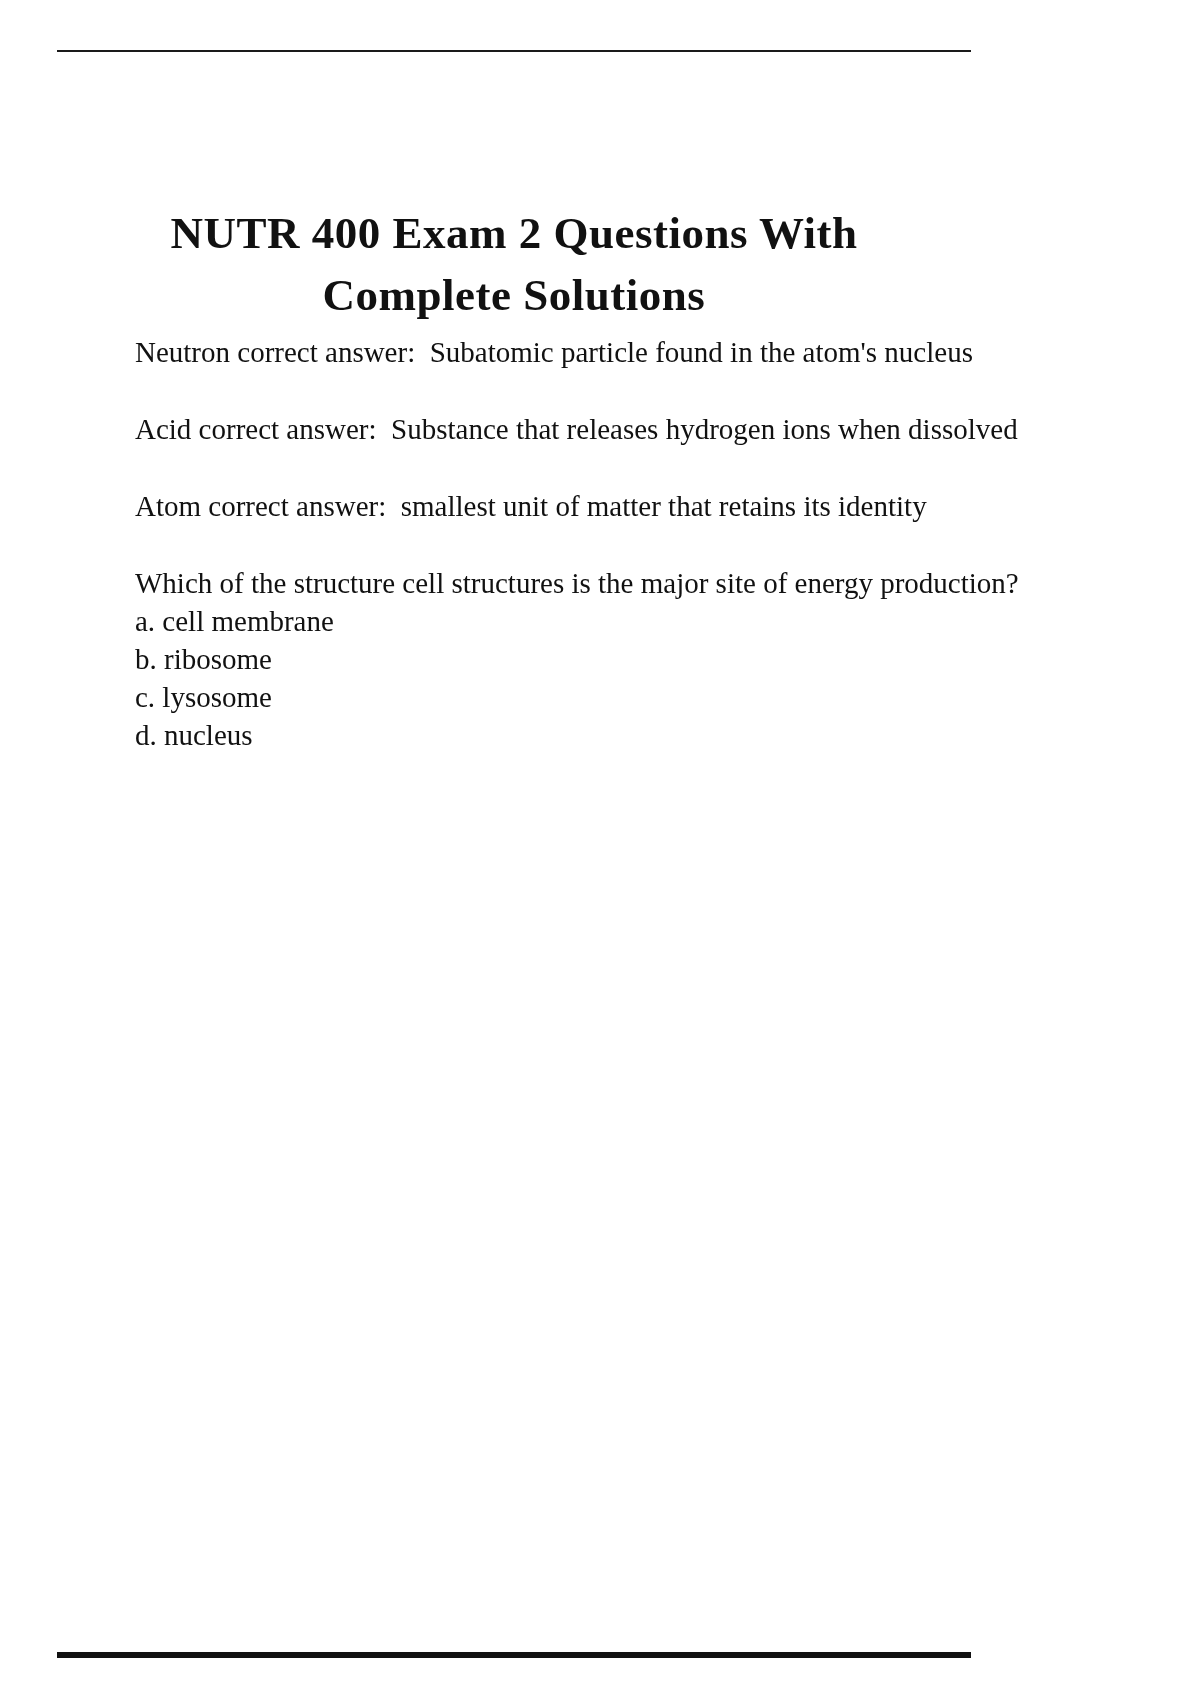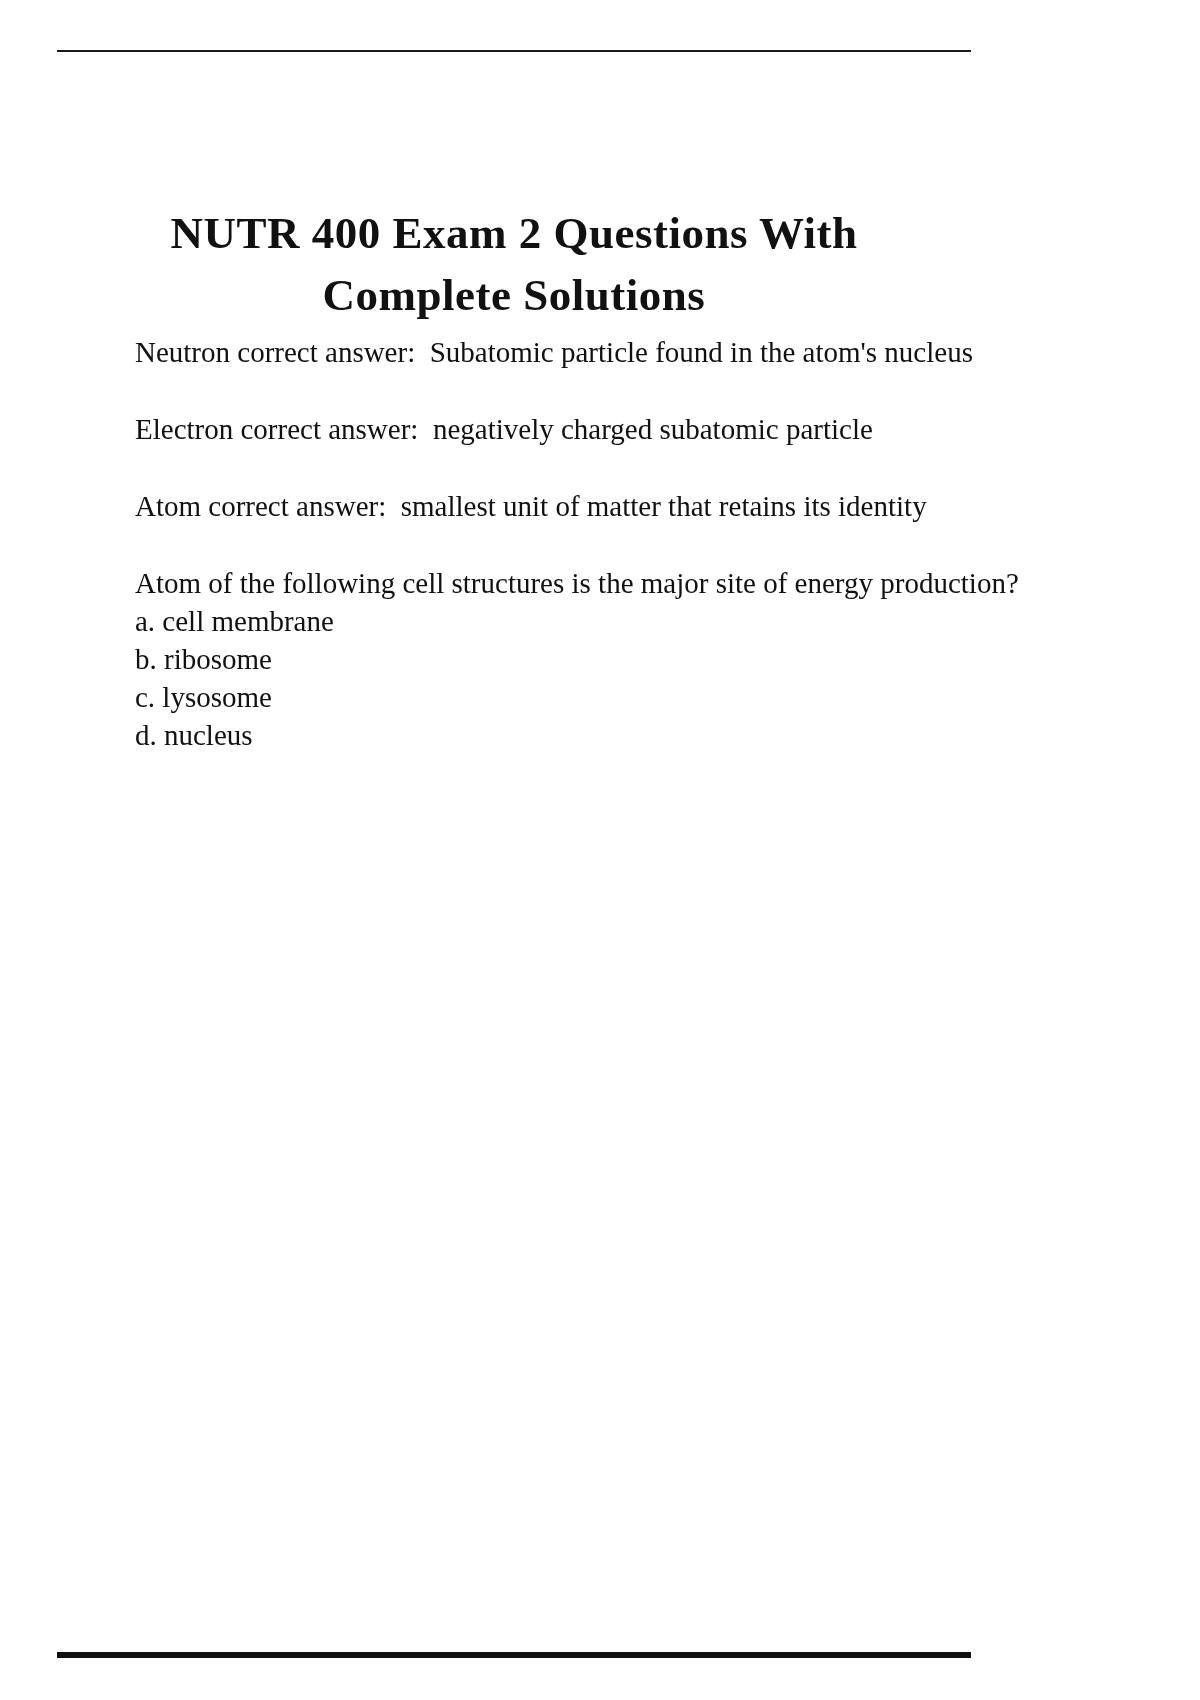--- a/index.html
+++ b/index.html
@@ -61,23 +61,23 @@
 
 <div class="page">
   <div class="rule-top"></div>
 
   <h1 class="title">NUTR 400 Exam 2 Questions With
 Complete Solutions</h1>
 
   <div class="content">
 
   <div class="para">Neutron correct answer:  Subatomic particle found in the atom's nucleus</div>
-      <div class="para">Electron correct answer:  negatively charged subatomic particle</div>
+      <div class="para">Acid correct answer:  Substance that releases hydrogen ions when dissolved</div>
       <div class="para">Atom correct answer:  smallest unit of matter that retains its identity</div>
-      <div class="para">Atom of the following cell structures is the major site of energy production?
+      <div class="para">Which of the structure cell structures is the major site of energy production?
 a. cell membrane
 b. ribosome
 c. lysosome
 d. nucleus</div>
     </div>
 
   <div class="rule-bottom"></div>
 </div>
 
 </body></html>

